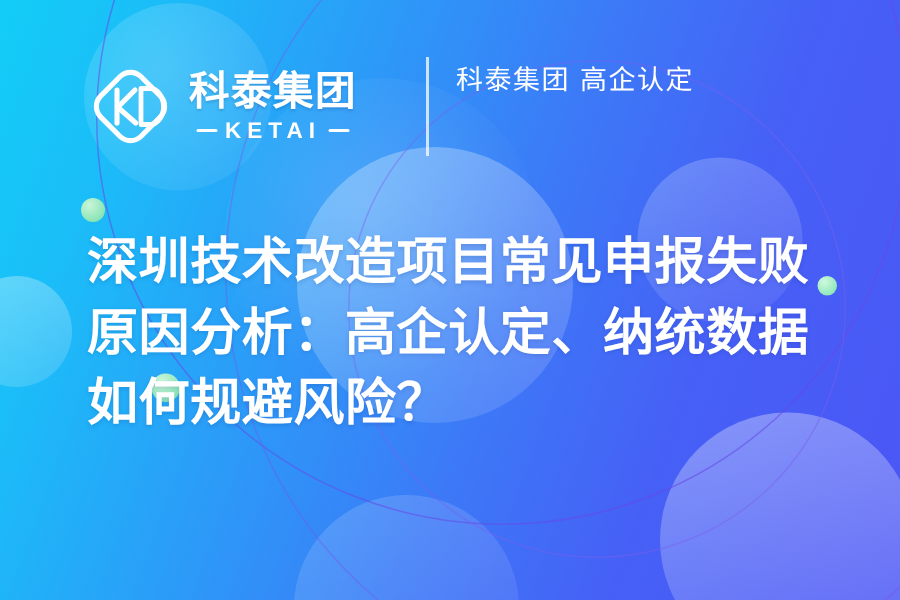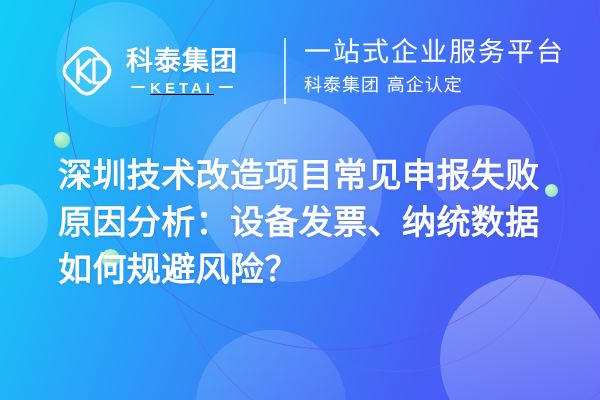--- a/index.html
+++ b/index.html
@@ -71,21 +71,21 @@
   #brand{position:absolute;left:56px;top:40px;display:flex;align-items:center;}
 
   #logo-mark{width:62px;height:62px;flex:0 0 62px;}
 
   #logo-words{margin-left:8px;display:flex;flex-direction:column;align-items:center;}
   #logo-cn{
     color:#fff;font-size:27px;font-weight:bold;letter-spacing:1px;
     line-height:1;white-space:nowrap;
     text-shadow:0 1px 2px rgba(0,40,110,.18);
   }
-  #logo-en-row{display:flex;align-items:center;margin-top:5px;text-decoration:underline;}
+  #logo-en-row{display:flex;align-items:center;margin-top:5px;}
   #logo-en-row .bar{width:14px;height:2.5px;background:#fff;border-radius:2px;}
   #logo-en{
     color:#fff;font-size:15px;font-weight:bold;letter-spacing:4px;
     margin:0 5px;line-height:1;white-space:nowrap;
   }
 
   #divider{position:absolute;left:284px;top:38px;width:1.5px;height:66px;
     background:rgba(255,255,255,.75);}
 
   #tagline{position:absolute;left:304px;top:36px;}
@@ -150,20 +150,19 @@
           <span class="bar"></span>
           <span id="logo-en">KETAI</span>
           <span class="bar"></span>
         </span>
       </span>
     </div>
 
     <div id="divider"></div>
 
     <div id="tagline">
-      <div id="tagline-main">一站式企业服务平台</div>
       <div id="tagline-sub">科泰集团 高企认定</div>
     </div>
   </div>
 
-  <div id="headline">深圳技术改造项目常见申报失败原因分析：设备发票、纳统数据如何规避风险？</div>
+  <div id="headline">深圳技术改造项目常见申报失败原因分析：高企认定、纳统数据如何规避风险？</div>
 
 </div>
 
 </body></html>

